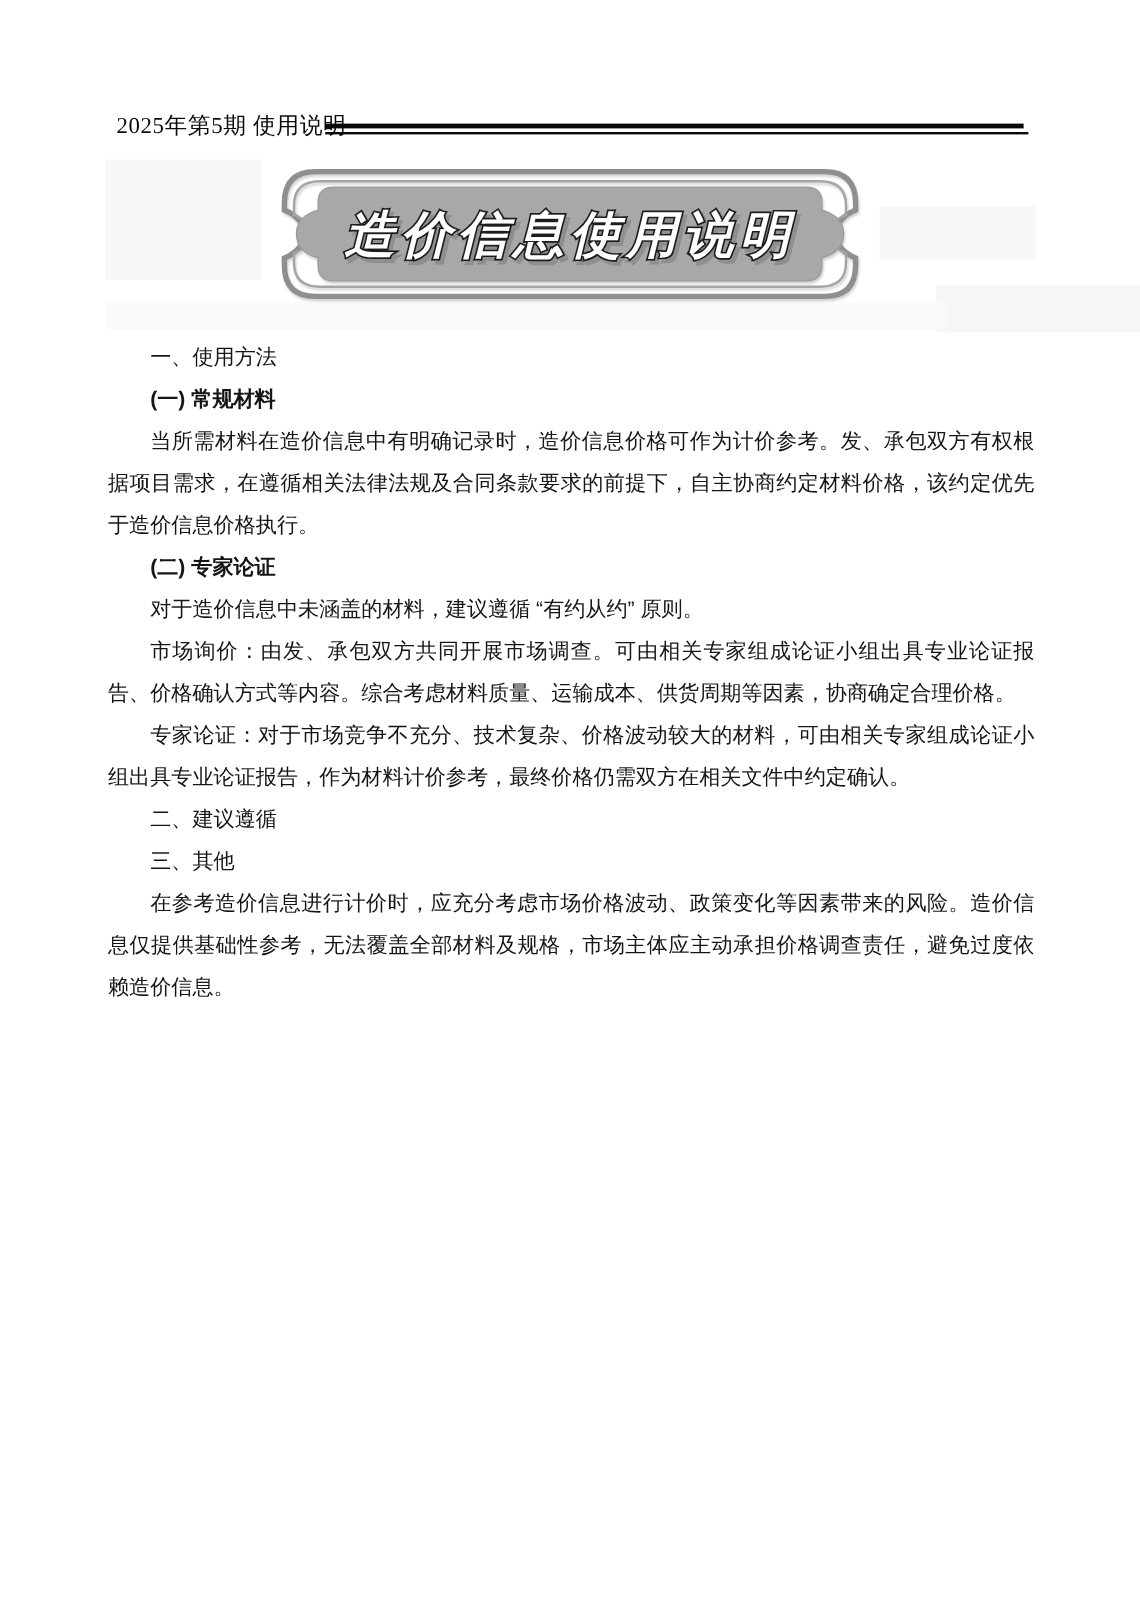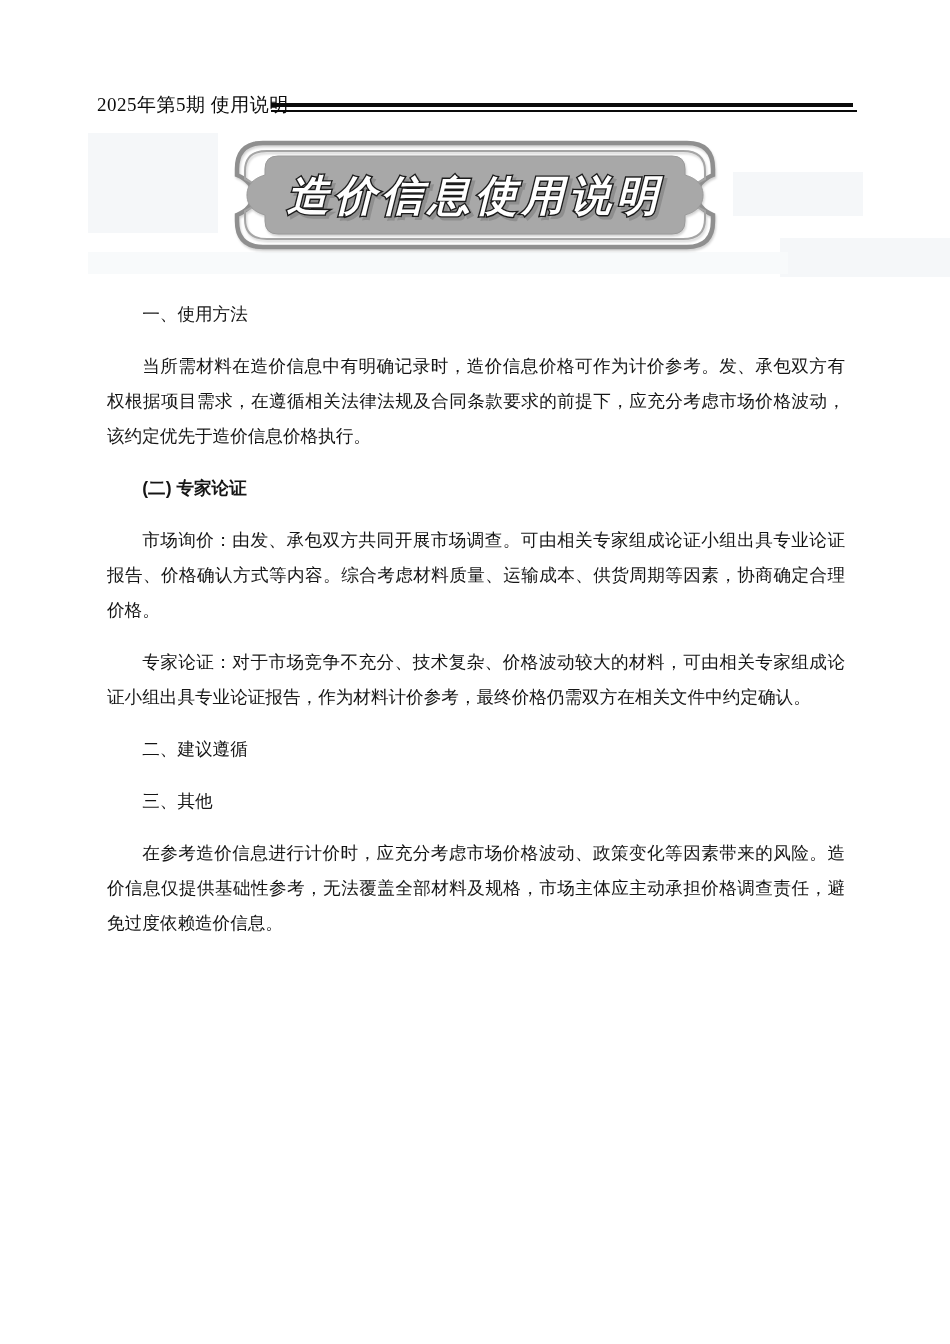--- a/index.html
+++ b/index.html
@@ -60,21 +60,21 @@
     paint-order: stroke;
   }
 
   
   .content {
     position: absolute;
     left: 90px; top: 280px;
     width: 772px;
   }
   .content p {
-    margin: 17px;
+    margin: 0;
     font-size: 17.6px;
     line-height: 35px;
     text-align: justify;
     text-indent: 2em;
     color: #151515;
   }
   .content p.sub { font-weight: 700; }
 </style>
 </head>
 <body>
@@ -97,20 +97,22 @@
 
     <path d="M 45 17 L 439 17 Q 452 17 452 30 L 452 36 C 466 40 470 48 470 56 C 470 64 466 72 452 76 L 452 82 Q 452 95 439 95 L 45 95 Q 32 95 32 82 L 32 76 C 18 72 14 64 14 56 C 14 48 18 40 32 36 L 32 30 Q 32 17 45 17 Z" fill="#a8a8a8" stroke="#9a9a9a" stroke-width="1"></path>
 
     <text class="banner-text-shadow" x="245" y="74" text-anchor="middle">造价信息使用说明</text>
     <text class="banner-text-main" x="242" y="71" text-anchor="middle">造价信息使用说明</text>
   </svg>
 </div>
 
 <div class="content">
   <p>一、使用方法</p>
-  <p>当所需材料在造价信息中有明确记录时，造价信息价格可作为计价参考。发、承包双方有权根据项目需求，在遵循相关法律法规及合同条款要求的前提下，应充分考虑市场价格波动，该约定优先于造价信息价格执行。</p>
+  <p class="sub">(一) 常规材料</p>
+  <p>当所需材料在造价信息中有明确记录时，造价信息价格可作为计价参考。发、承包双方有权根据项目需求，在遵循相关法律法规及合同条款要求的前提下，自主协商约定材料价格，该约定优先于造价信息价格执行。</p>
   <p class="sub">(二) 专家论证</p>
+  <p>对于造价信息中未涵盖的材料，建议遵循 “有约从约” 原则。</p>
   <p>市场询价：由发、承包双方共同开展市场调查。可由相关专家组成论证小组出具专业论证报告、价格确认方式等内容。综合考虑材料质量、运输成本、供货周期等因素，协商确定合理价格。</p>
   <p>专家论证：对于市场竞争不充分、技术复杂、价格波动较大的材料，可由相关专家组成论证小组出具专业论证报告，作为材料计价参考，最终价格仍需双方在相关文件中约定确认。</p>
   <p>二、建议遵循</p>
   <p>三、其他</p>
   <p>在参考造价信息进行计价时，应充分考虑市场价格波动、政策变化等因素带来的风险。造价信息仅提供基础性参考，无法覆盖全部材料及规格，市场主体应主动承担价格调查责任，避免过度依赖造价信息。</p>
 </div>
 
 </body></html>

